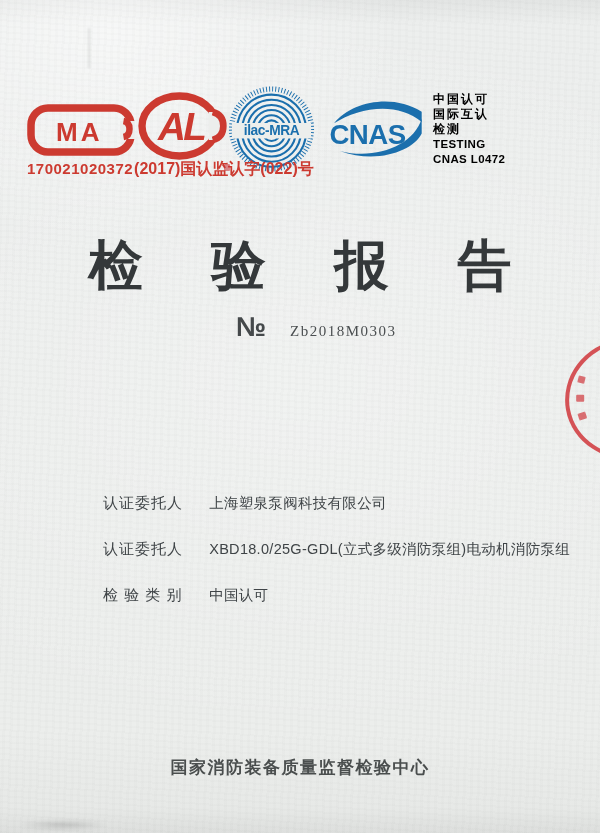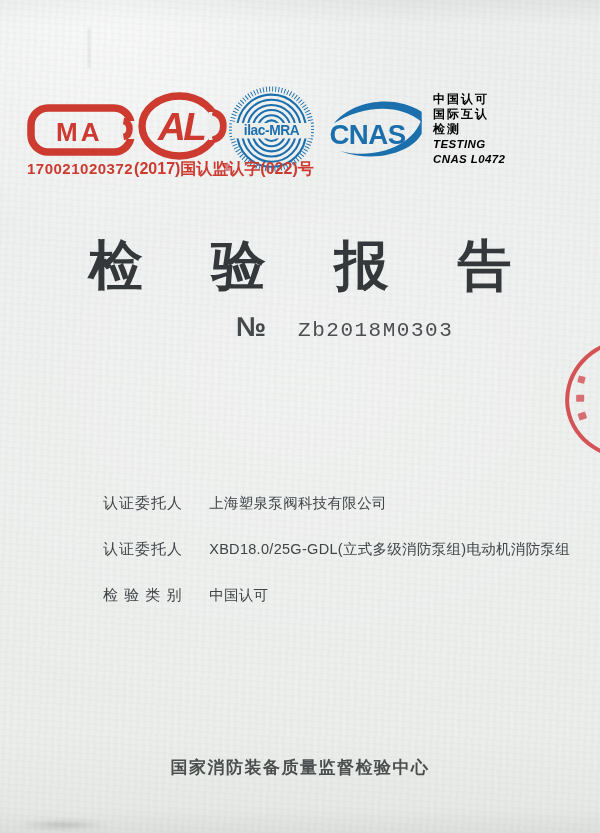--- a/index.html
+++ b/index.html
@@ -23,30 +23,30 @@
   .cal{left:138px;top:92px;}
   .ilac{left:228px;top:86px;}
   .cnas{left:326px;top:96px;}
 
   .redline{position:absolute;left:27px;top:159px;white-space:nowrap;color:var(--red);font-weight:bold;}
   .redline .code{font-size:15px;letter-spacing:.5px;}
   .redline .appr{font-size:16px;margin-left:1px;}
 
   .cnas-text{position:absolute;left:433px;top:92px;color:var(--blue);font-weight:bold;line-height:15px;}
   .cnas-text .zh{font-size:12px;letter-spacing:2px;}
-  .cnas-text .en{font-size:11.5px;letter-spacing:.4px;font-style:italic;}
+  .cnas-text .en{font-size:11.5px;letter-spacing:.4px;}
 
   .title{position:absolute;left:0;right:0;top:230px;text-align:center;color:#34383a;
     font-size:54px;font-weight:bold;letter-spacing:27px;}
   .title span{margin-right:-27px;}
 
   .no-row{position:absolute;left:236px;top:312px;color:#45494b;display:flex;align-items:baseline;}
   .no-sym{font-size:27px;font-weight:bold;letter-spacing:0;}
-  .no-val{font-size:21px;margin-left:32px;letter-spacing:1.5px;
-    font-family:Liberation Mono, monospace;color:#4b4f51;}
+  .no-val{font-size:15px;margin-left:24px;letter-spacing:1.5px;
+    font-family:Liberation Serif, serif;color:#4b4f51;}
 
   .fields{position:absolute;left:103px;top:494px;color:#3f4447;font-size:15px;}
   .frow{margin-bottom:27px;white-space:nowrap;}
   .flabel{display:inline-block;width:102px;letter-spacing:1px;}
   .fvalue{letter-spacing:.3px;font-size:14.5px;}
 
   .footer{position:absolute;left:0;right:0;top:744px;text-align:center;
     color:#4a4e4e;font-size:17px;font-weight:bold;letter-spacing:1.5px;margin-top:12px;}
 
   .stamp{position:absolute;left:565px;top:338px;width:122px;height:113px;border-radius:50%;

